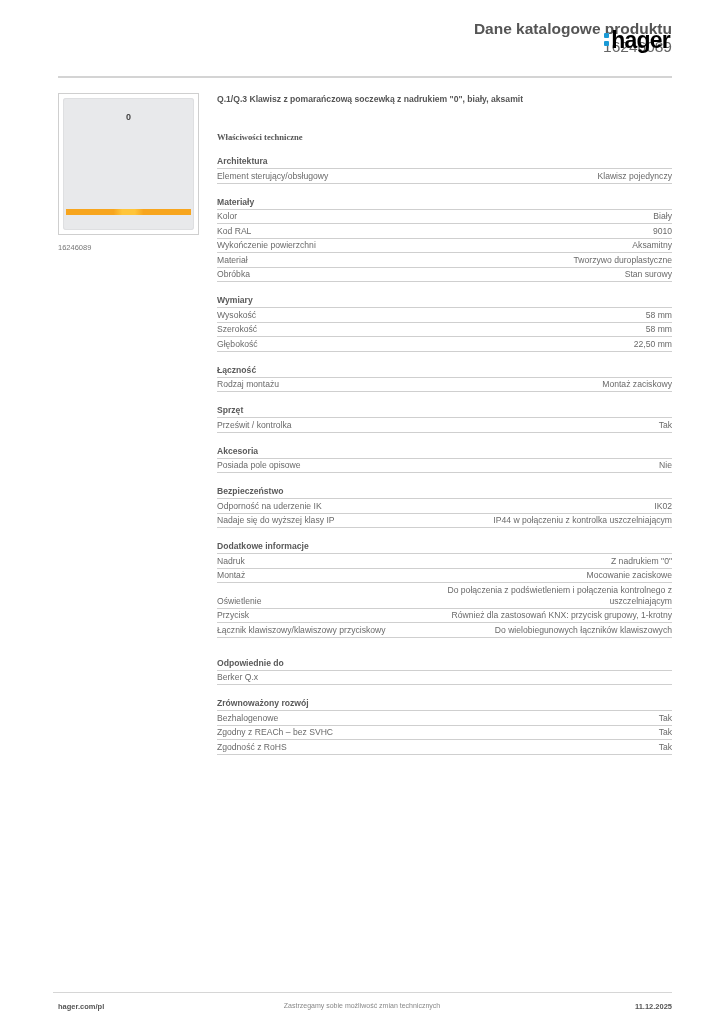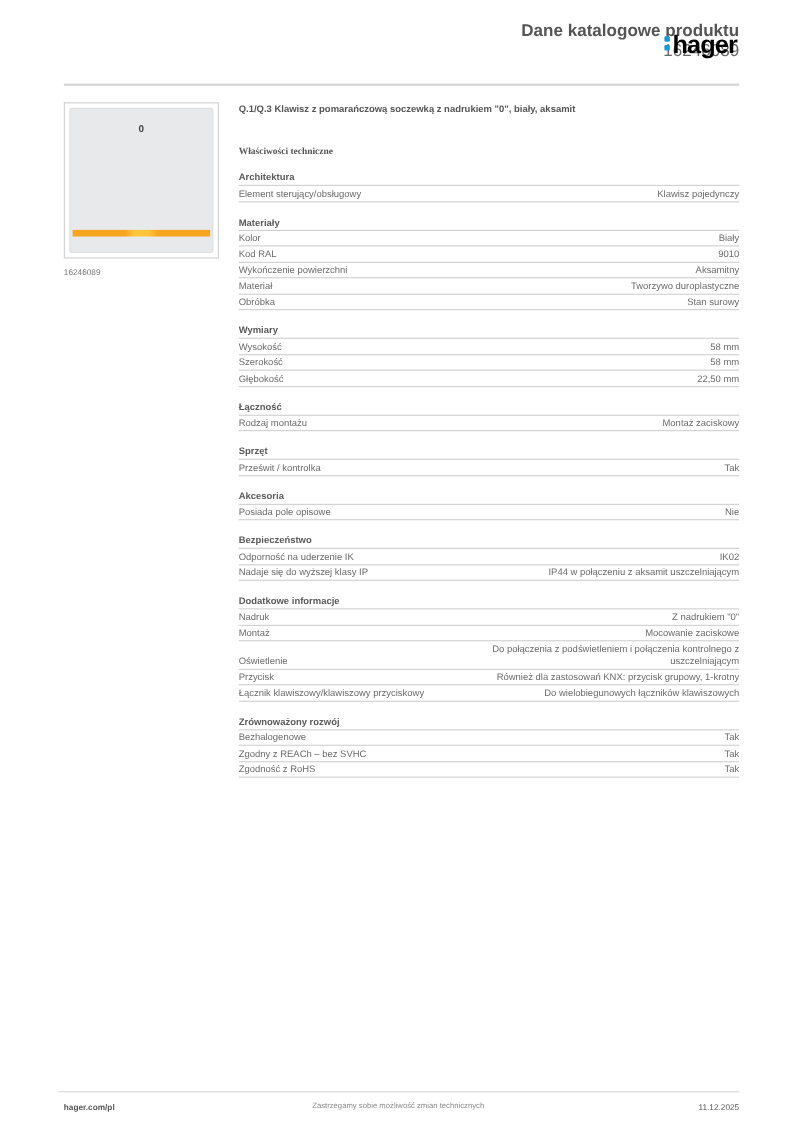--- a/index.html
+++ b/index.html
@@ -36,21 +36,21 @@
                  padding-bottom: 1px; border-bottom: 1.5px solid #cfcfcf; }
   .row { display: flex; justify-content: space-between; align-items: flex-end;
          font-size: 8.6px; line-height: 11px; padding: 1.5px 0 1px 0;
          border-bottom: 1.5px solid #cfcfcf; color: #6a6a6a; }
   .row .label { flex: 0 0 auto; white-space: nowrap; }
   .row .value { text-align: right; max-width: 265px; }
 
   .footer-rule { position: absolute; left: 53px; top: 992px; width: 619px; height: 1px; background: #d6d6d6; }
   .footer-left { position: absolute; left: 58px; top: 1002px; font-size: 7.5px; font-weight: bold; color: #555; }
   .footer-center { position: absolute; left: 0; right: 0; top: 1002px; text-align: center; font-size: 7px; color: #888; }
-  .footer-right { position: absolute; right: 52px; top: 1002px; font-size: 7.5px; font-weight: normal; color: #555; }
+  .footer-right { position: absolute; right: 52px; top: 1002px; font-size: 7.5px; font-weight: bold; color: #555; }
 </style>
 </head>
 <body>
 
 <div class="header">
   <p class="doc-title">Dane katalogowe produktu</p>
   <p class="doc-number">16246089</p>
   <div class="logo"><span class="dots"></span><span>hager</span></div>
 </div>
 <div class="header-rule"></div>
@@ -134,21 +134,21 @@
         </div>
       </div>
       <div class="group">
         <div class="group-title">Bezpieczeństwo</div>
         <div class="row">
           <span class="label">Odporność na uderzenie IK</span>
           <span class="value">IK02</span>
         </div>
         <div class="row">
           <span class="label">Nadaje się do wyższej klasy IP</span>
-          <span class="value">IP44 w połączeniu z aksamit uszczelniającym</span>
+          <span class="value">IP44 w połączeniu z kontrolka uszczelniającym</span>
         </div>
       </div>
       <div class="group">
         <div class="group-title">Dodatkowe informacje</div>
         <div class="row">
           <span class="label">Nadruk</span>
           <span class="value">Z nadrukiem "0"</span>
         </div>
         <div class="row">
           <span class="label">Montaż</span>
@@ -158,20 +158,27 @@
           <span class="label">Oświetlenie</span>
           <span class="value">Do połączenia z podświetleniem i połączenia kontrolnego z uszczelniającym</span>
         </div>
         <div class="row">
           <span class="label">Przycisk</span>
           <span class="value">Również dla zastosowań KNX: przycisk grupowy, 1-krotny</span>
         </div>
         <div class="row">
           <span class="label">Łącznik klawiszowy/klawiszowy przyciskowy</span>
           <span class="value">Do wielobiegunowych łączników klawiszowych</span>
+        </div>
+      </div>
+      <div class="group gap-lg">
+        <div class="group-title">Odpowiednie do</div>
+        <div class="row">
+          <span class="label">Berker Q.x</span>
+          <span class="value"></span>
         </div>
       </div>
       <div class="group">
         <div class="group-title">Zrównoważony rozwój</div>
         <div class="row">
           <span class="label">Bezhalogenowe</span>
           <span class="value">Tak</span>
         </div>
         <div class="row">
           <span class="label">Zgodny z REACh – bez SVHC</span>

